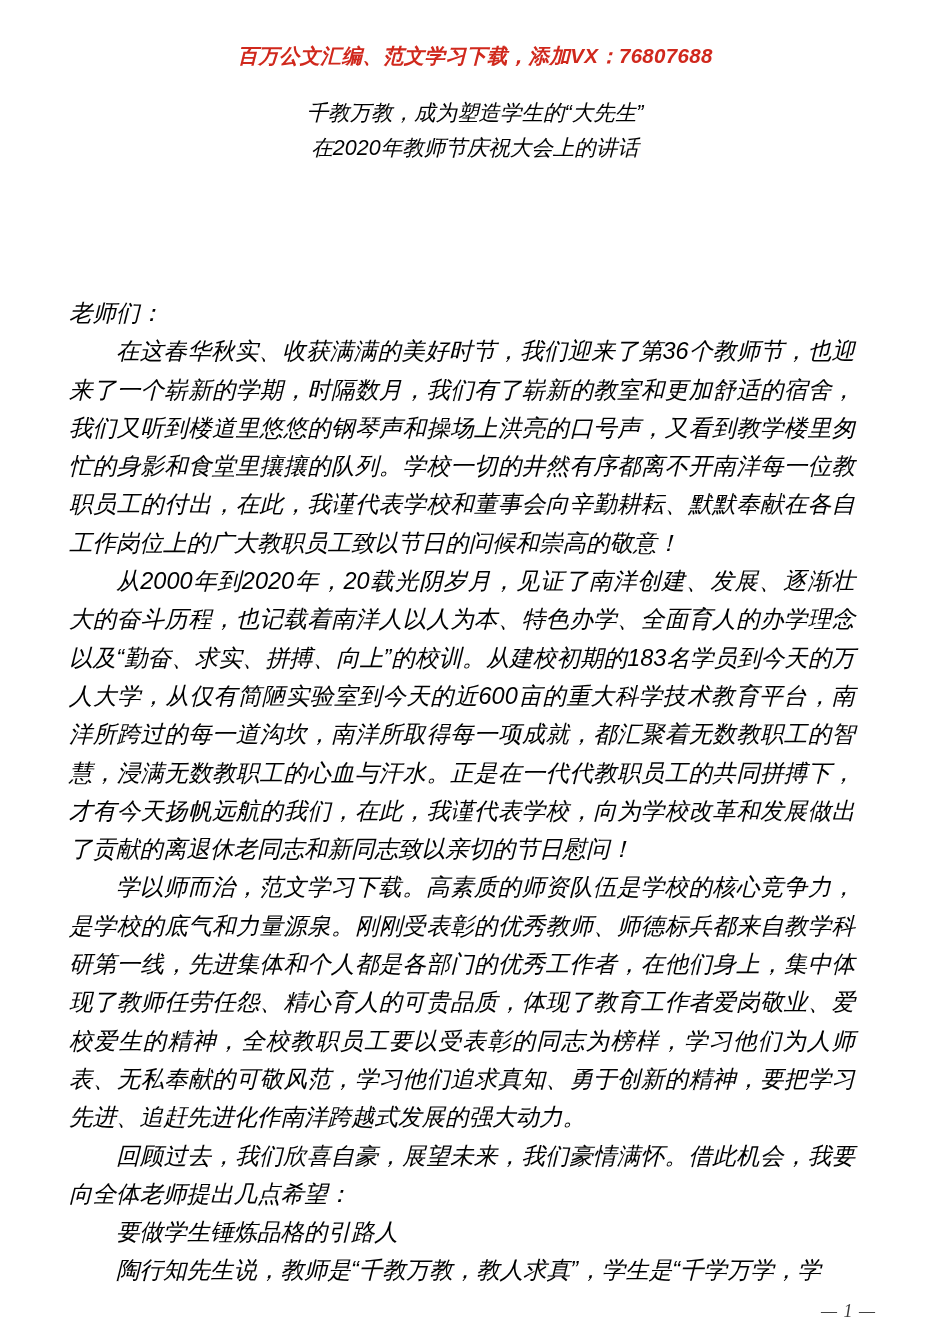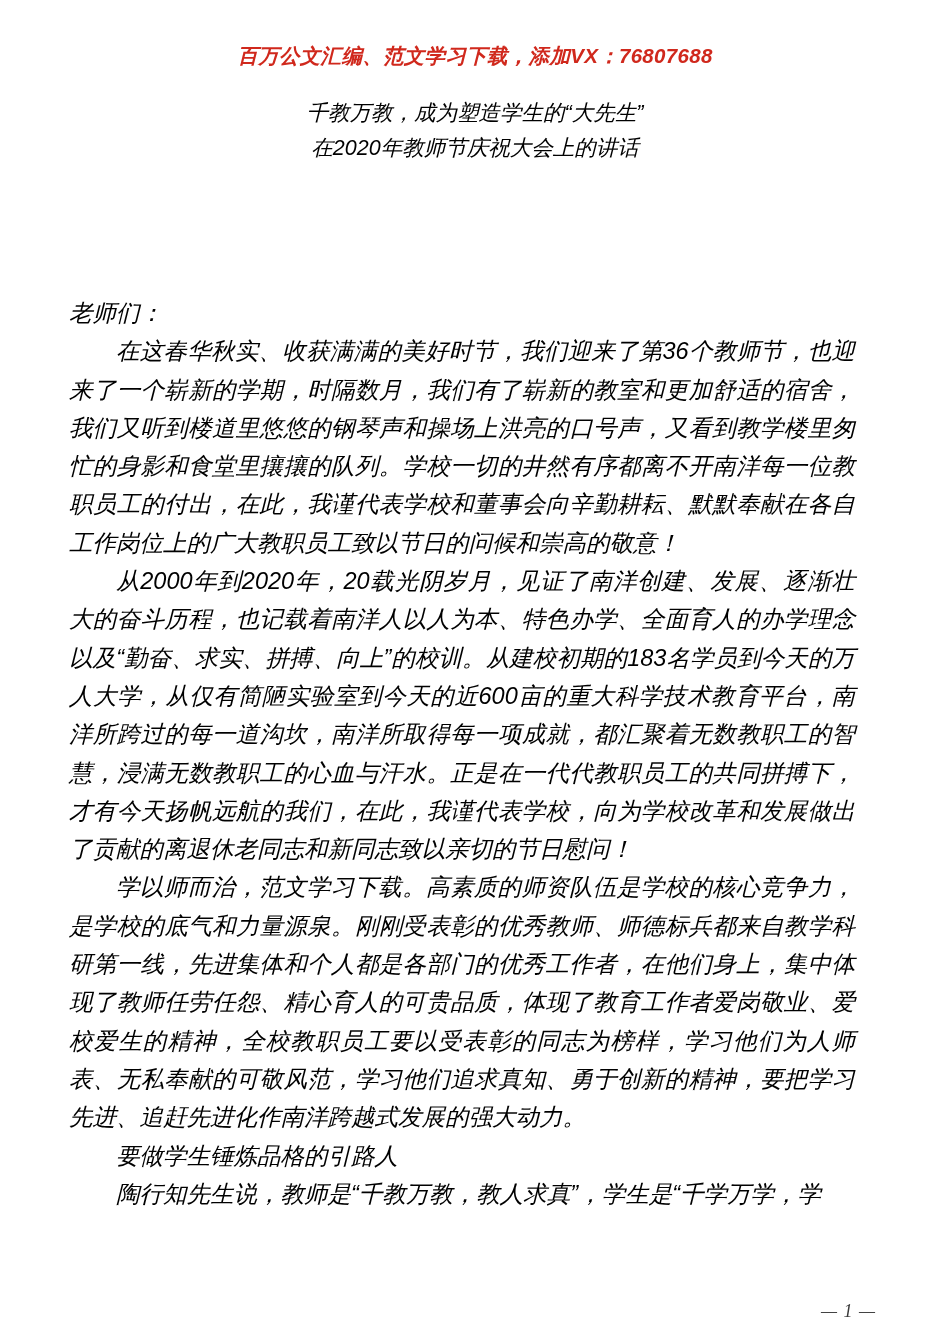--- a/index.html
+++ b/index.html
@@ -100,20 +100,21 @@
   <div class="title-block">
     <div class="title-line">千教万教，成为塑造学生的“大先生”</div>
     <div class="title-line">在2020年教师节庆祝大会上的讲话</div>
   </div>
 
   <div class="body-block">
     <p class="para noindent">老师们：</p>
     <p class="para indent">在这春华秋实、收获满满的美好时节，我们迎来了第36个教师节，也迎来了一个崭新的学期，时隔数月，我们有了崭新的教室和更加舒适的宿舍，我们又听到楼道里悠悠的钢琴声和操场上洪亮的口号声，又看到教学楼里匆忙的身影和食堂里攘攘的队列。学校一切的井然有序都离不开南洋每一位教职员工的付出，在此，我谨代表学校和董事会向辛勤耕耘、默默奉献在各自工作岗位上的广大教职员工致以节日的问候和崇高的敬意！</p>
     <p class="para indent">从2000年到2020年，20载光阴岁月，见证了南洋创建、发展、逐渐壮大的奋斗历程，也记载着南洋人以人为本、特色办学、全面育人的办学理念以及“勤奋、求实、拼搏、向上”的校训。从建校初期的183名学员到今天的万人大学，从仅有简陋实验室到今天的近600亩的重大科学技术教育平台，南洋所跨过的每一道沟坎，南洋所取得每一项成就，都汇聚着无数教职工的智慧，浸满无数教职工的心血与汗水。正是在一代代教职员工的共同拼搏下，才有今天扬帆远航的我们，在此，我谨代表学校，向为学校改革和发展做出了贡献的离退休老同志和新同志致以亲切的节日慰问！</p>
     <p class="para indent">学以师而治，范文学习下载。高素质的师资队伍是学校的核心竞争力，是学校的底气和力量源泉。刚刚受表彰的优秀教师、师德标兵都来自教学科研第一线，先进集体和个人都是各部门的优秀工作者，在他们身上，集中体现了教师任劳任怨、精心育人的可贵品质，体现了教育工作者爱岗敬业、爱校爱生的精神，全校教职员工要以受表彰的同志为榜样，学习他们为人师表、无私奉献的可敬风范，学习他们追求真知、勇于创新的精神，要把学习先进、追赶先进化作南洋跨越式发展的强大动力。</p>
+    <p class="para indent">回顾过去，我们欣喜自豪，展望未来，我们豪情满怀。借此机会，我要向全体老师提出几点希望：</p>
     <p class="para indent">要做学生锤炼品格的引路人</p>
     <p class="para indent">陶行知先生说，教师是“千教万教，教人求真”，学生是“千学万学，学</p>
   </div>
 
   <div class="footer">
     <span>— 1 —</span>
   </div>
 
 </div>
 

